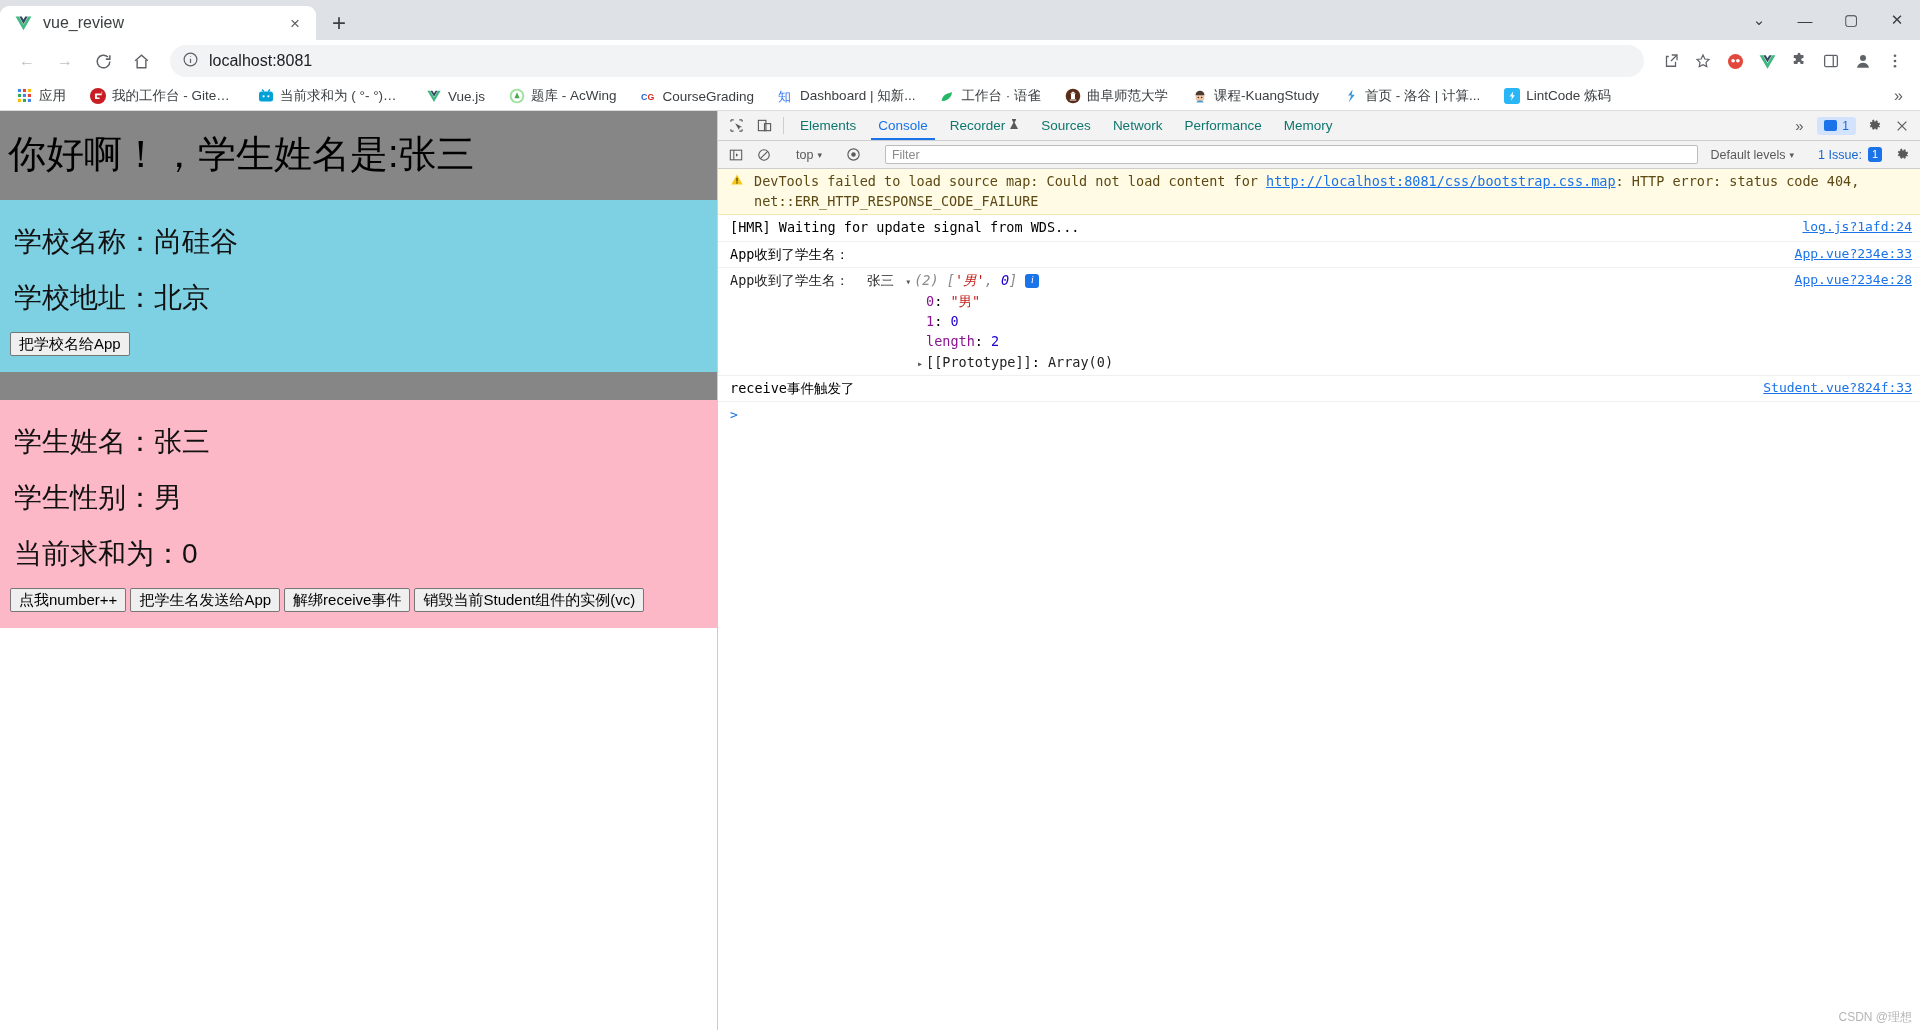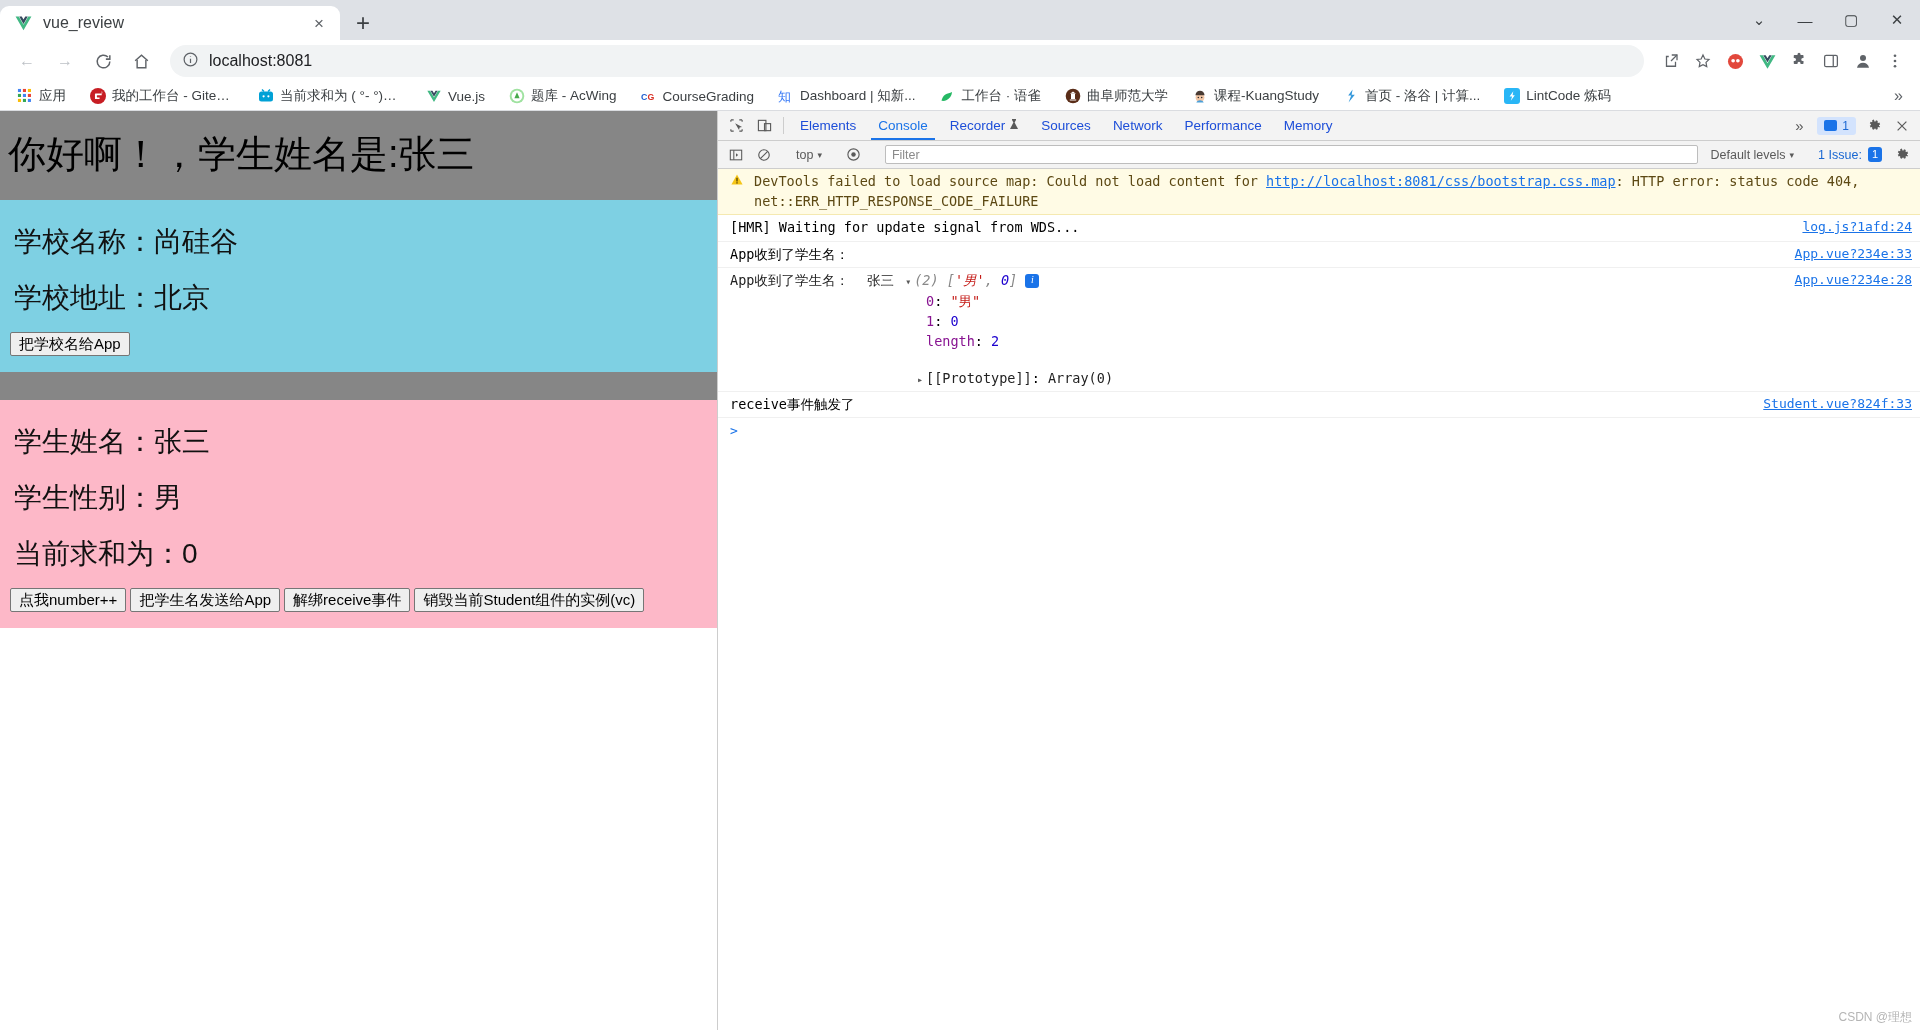--- a/index.html
+++ b/index.html
@@ -12,21 +12,21 @@
     -webkit-font-smoothing:antialiased;
   }
   .browser { width:1920px; height:1030px; position:relative; }
 
   
   .tabstrip {
     height:40px; background:#dee1e6;
     display:flex; align-items:flex-end; position:relative;
   }
   .tab {
-    width:340px; height:34px; background:#fff;
+    width:316px; height:34px; background:#fff;
     border-radius:9px 9px 0 0;
     display:flex; align-items:center; padding:0 10px 0 14px;
     position:relative; gap:10px;justify-content:space-between;
   }
   .tab-fav { width:19px; height:19px; flex:0 0 19px; }
   .tab-title {
     flex:1 1 auto; font-size:16px; color:#3c4043;
     white-space:nowrap; overflow:hidden; text-overflow:ellipsis;
   }
   .tab-close {
@@ -128,21 +128,21 @@
     display:flex; align-items:stretch; padding:0 4px; gap:0;
     font-size:13.5px; color:#5a5a5a; position:relative;
   }
   .dt-iconbtn {
     width:28px; display:flex; align-items:center; justify-content:center;
     color:#5a5a5a;
   }
   .dt-sep { width:1px; background:#cdcdcd; margin:6px 5px; }
   .dt-tab {
     padding:0 11px; display:flex; align-items:center; gap:4px;
-    color:#1d4ed8; position:relative; white-space:nowrap;
+    color:#0f766e; position:relative; white-space:nowrap;
   }
   .dt-tab.active { color:#1a73e8; }
   .dt-tab.active::after {
     content:""; position:absolute; left:4px; right:4px; bottom:0;
     height:2px; background:#1a73e8;
   }
   .dt-right { margin-left:auto; display:flex; align-items:center; }
   .dt-chip {
     display:flex; align-items:center; gap:5px; padding:2px 7px;
     background:#d3e3fd; color:#1967d2; border-radius:3px;
@@ -626,21 +626,21 @@
             <span class="arr-meta">[</span><span class="arr-meta" style="color:#c41a16;">'男'</span><span class="arr-meta">, </span><span class="arr-meta" style="color:#1c00cf;">0</span><span class="arr-meta">]</span>
             <span class="info-i">i</span>
 
             <div class="obj-props">
               <div class="prop"><span class="key">0</span><span>:</span>
                 <span class="str">"男"</span></div>
               <div class="prop"><span class="key">1</span><span>:</span>
                 <span class="num">0</span></div>
               <div class="prop"><span class="keylen">length</span><span>:</span>
                 <span class="num">2</span></div>
-              <div class="prop" style="margin-left:-12px;margin-top:16px;"><span class="tri">▸</span><span style="color:#222;">[[Prototype]]</span><span>:</span>
+              <div class="prop" style="margin-left:-12px;"><span class="tri">▸</span><span style="color:#222;">[[Prototype]]</span><span>:</span>
                 <span style="color:#222;">Array(0)</span></div>
             </div>
           </span>
           <span class="src">App.vue?234e:28</span>
         </div>
 
         <div class="msg">
           <span class="body">receive事件触发了</span>
           <span class="src">Student.vue?824f:33</span>
         </div>

